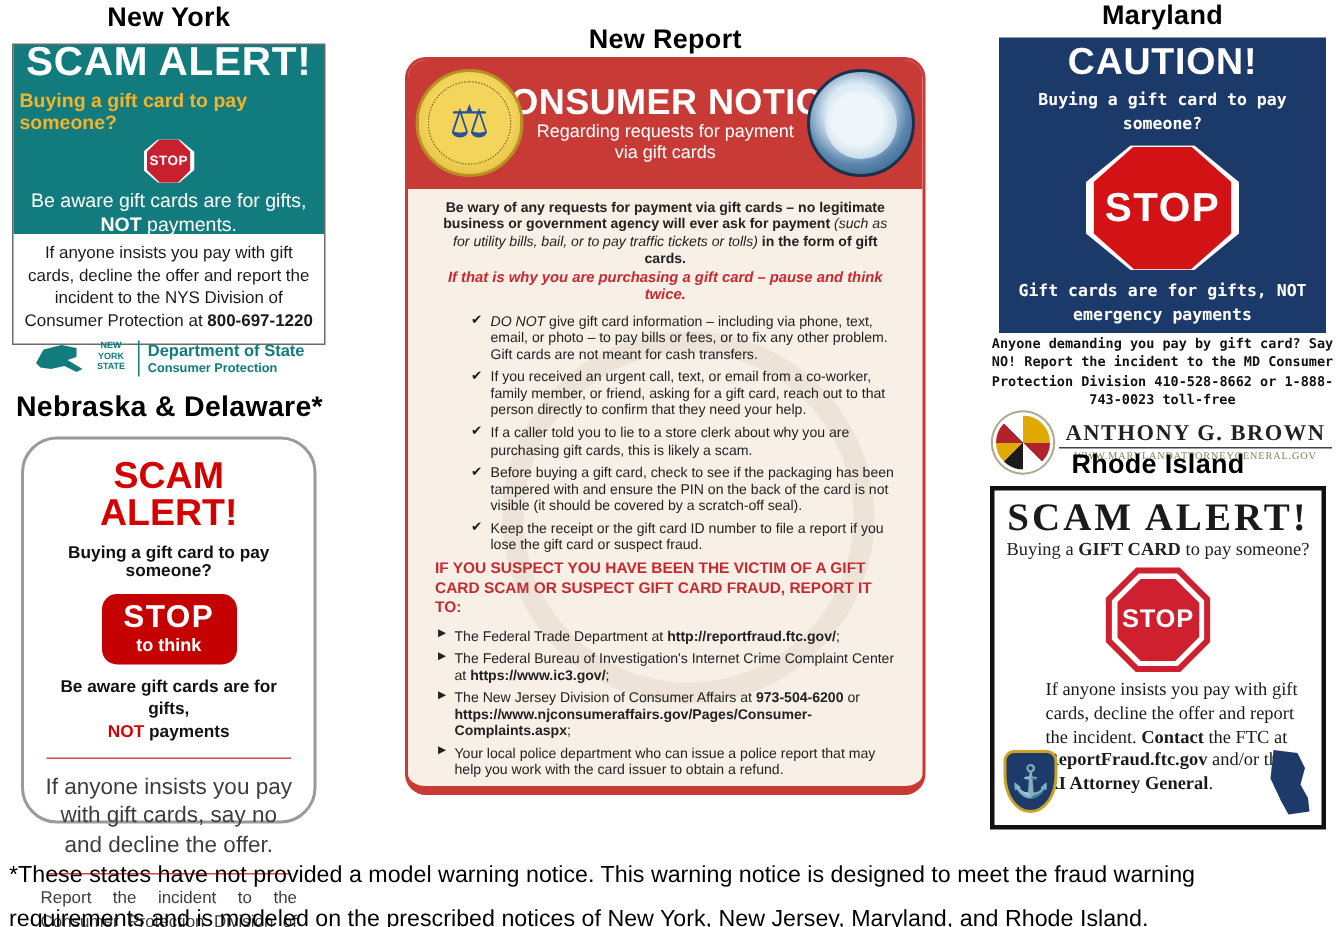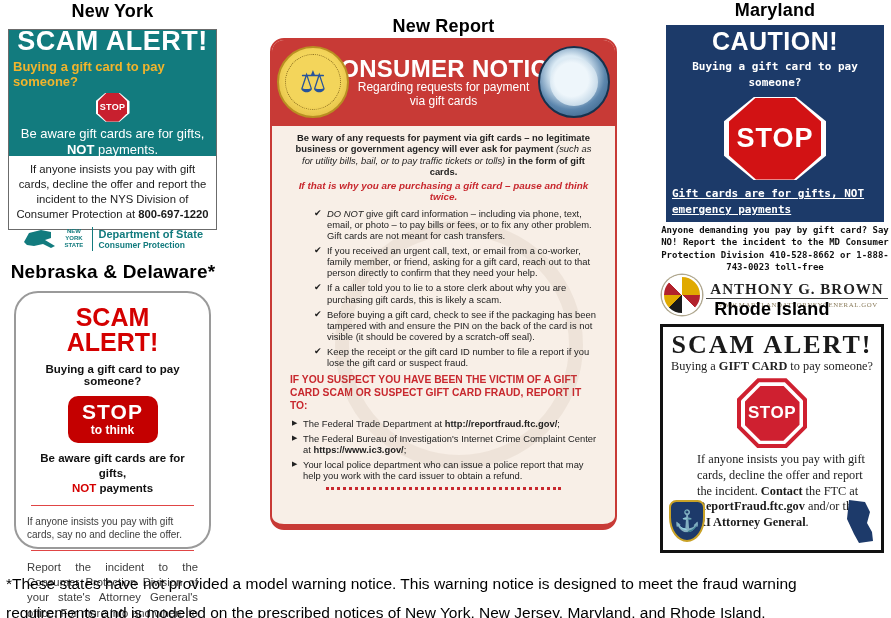--- a/index.html
+++ b/index.html
@@ -32,21 +32,21 @@
   #ne-label{left:0px;top:261px;width:226px;font-size:19px;}
   #ne-card{position:absolute;left:14px;top:291px;width:197px;height:258px;background:#fff;border:2px solid #9a9a9a;border-radius:24px;box-sizing:border-box;padding:12px 11px 8px;}
   .ne-headline{color:#d40000;font-size:25px;font-weight:800;text-align:center;line-height:1;}
   .ne-question{font-size:11.5px;font-weight:800;color:#111;text-align:center;margin-top:8px;}
   .ne-stop{width:86px;margin:9px auto 8px;background:#c40000;border-radius:10px;text-align:center;padding:5px 2px 7px;color:#fff;}
   .ne-stop-main{font-size:21px;font-weight:800;letter-spacing:1px;line-height:1;}
   .ne-stop-sub{font-size:12px;font-weight:700;margin-top:2px;line-height:1;}
   .ne-aware{font-size:11.5px;font-weight:800;text-align:center;line-height:1.3;color:#111;}
   .ne-aware .red{color:#d40000;}
   .ne-divider{border:none;border-top:1.5px solid #e04545;margin:9px 4px;}
-  .ne-decline{font-size:10px;color:#3d3d3d;text-align:left;line-height:1.3;}
+  .ne-decline{font-size:15px;color:#3d3d3d;text-align:center;line-height:1.3;}
   .ne-report{font-size:11.3px;color:#3d3d3d;text-align:justify;line-height:1.35;}
 
   
   #nj-label{left:270px;top:16px;width:347px;}
   #nj-card{position:absolute;left:270px;top:38px;width:347px;height:492px;background:#f8efe7;border:2.5px solid #c83a36;border-bottom-width:6px;border-radius:14px;box-sizing:border-box;overflow:hidden;}
   .nj-banner{background:#c83a36;height:86px;position:relative;display:flex;flex-direction:column;align-items:center;justify-content:center;}
   .nj-banner-title{color:#fff;font-weight:800;font-size:24px;letter-spacing:0.3px;line-height:1;}
   .nj-banner-sub{color:#fff;font-weight:400;font-size:12px;line-height:1.15;text-align:center;}
   .nj-seal{position:absolute;top:6px;width:72px;height:72px;border-radius:50%;box-sizing:border-box;}
   .nj-seal.left{left:5px;background:radial-gradient(circle at 50% 45%,#f3d55b 0 55%,#d9af35 100%);border:2px solid #b98f22;display:flex;align-items:center;justify-content:center;}
@@ -68,21 +68,21 @@
   .nj-report-item b{font-weight:800;}
   .nj-dots{width:235px;margin:6px auto 3px;border-top:3px dotted #c8282e;}
 
   
   #md-label{left:666px;top:0px;width:218px;}
   #md-card{position:absolute;left:666px;top:25px;width:218px;height:197px;background:#1c3a69;display:flex;flex-direction:column;align-items:center;justify-content:center;box-sizing:border-box;padding:4px 6px;}
   .md-headline{color:#fff;font-size:25px;font-weight:800;line-height:1;letter-spacing:0.5px;}
   .md-question{color:#fff;font-family:"DejaVu Sans Mono",monospace;font-size:11px;font-weight:700;text-align:center;line-height:1.45;margin-top:5px;width:200px;}
   .stop-md-outer{width:102px;height:92px;background:#fff;margin:6px 0;}
   .stop-md-inner{width:92px;height:82px;background:#d21214;color:#fff;font-weight:800;font-size:27px;letter-spacing:1px;}
-  .md-notice{color:#fff;font-family:"DejaVu Sans Mono",monospace;font-size:11px;font-weight:700;text-align:left;line-height:1.45;width:206px;text-decoration:underline;}
+  .md-notice{color:#fff;font-family:"DejaVu Sans Mono",monospace;font-size:11px;font-weight:700;text-align:center;line-height:1.45;width:206px;}
   #md-white{position:absolute;left:658px;top:224px;width:234px;}
   .md-report{font-family:"DejaVu Sans Mono",monospace;font-size:9px;font-weight:700;color:#111;text-align:center;line-height:1.38;}
   .md-sign{display:flex;align-items:center;justify-content:center;gap:4px;margin-top:1px;}
   .md-roundel{width:36px;height:36px;border-radius:50%;background:conic-gradient(#e0a900 0 90deg,#b2222c 90deg 135deg,#fff 135deg 180deg,#1a1a1a 180deg 225deg,#e0a900 225deg 270deg,#b2222c 270deg 315deg,#fff 315deg 360deg);border:2px solid #fff;box-shadow:0 0 0 1.5px #b0a890;}
   .md-namebox{text-align:center;}
   .md-name{font-family:"Liberation Serif",serif;font-size:15px;font-weight:600;color:#222;letter-spacing:1px;border-bottom:1.5px solid #444;padding:0 4px 1px;line-height:1.1;text-align:center;}
   .md-site{font-family:"Liberation Serif",serif;font-size:6.8px;color:#8a7b5a;letter-spacing:0.6px;margin-top:2px;}
 
   
   #ri-label{left:660px;top:299px;width:224px;}
@@ -203,20 +203,24 @@
       <div class="nj-report-item">
         <span class="arrow">▶</span>
         <span><span>The Federal Trade Department at </span><b>http://reportfraud.ftc.gov/</b><span></span><b></b><span>;</span></span>
       </div>
       <div class="nj-report-item">
         <span class="arrow">▶</span>
         <span><span>The Federal Bureau of Investigation's Internet Crime Complaint Center at </span><b>https://www.ic3.gov/</b><span></span><b></b><span>;</span></span>
       </div>
       <div class="nj-report-item">
         <span class="arrow">▶</span>
+        <span><span>The New Jersey Division of Consumer Affairs at </span><b>973-504-6200</b><span> or </span><b>https://www.njconsumeraffairs.gov/Pages/Consumer-Complaints.aspx</b><span>;</span></span>
+      </div>
+      <div class="nj-report-item">
+        <span class="arrow">▶</span>
         <span><span>Your local police department who can issue a police report that may help you work with the card issuer to obtain a refund.</span><b></b><span></span><b></b><span></span></span>
       </div>
 
       <div class="nj-dots"></div>
 
     </div>
   </div>
 
   <div class="state-label" id="md-label">Maryland</div>
   <div id="md-card">

